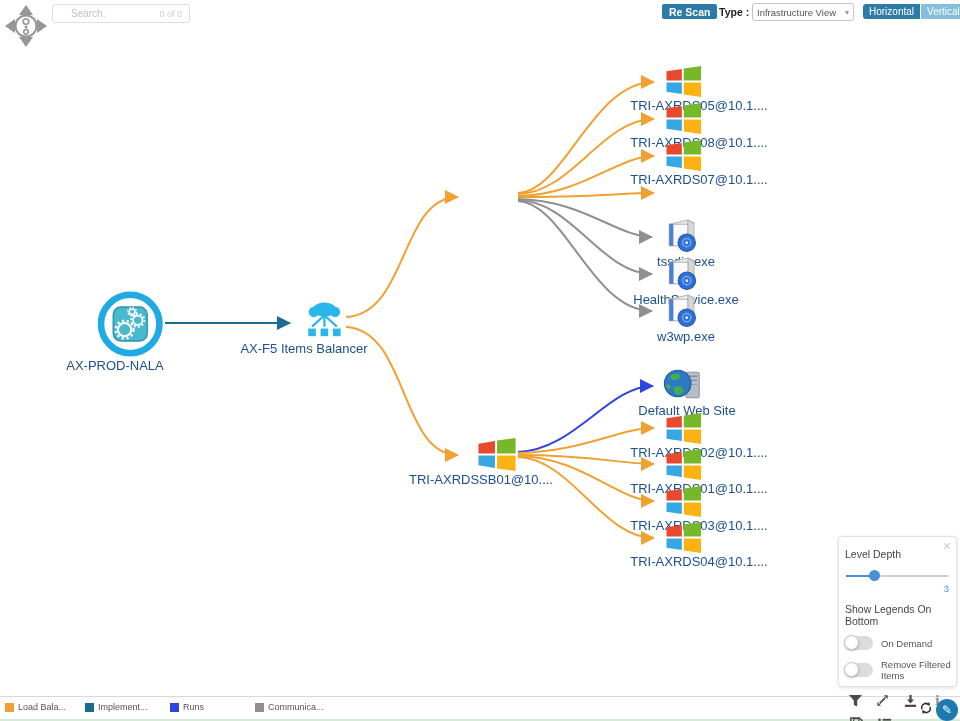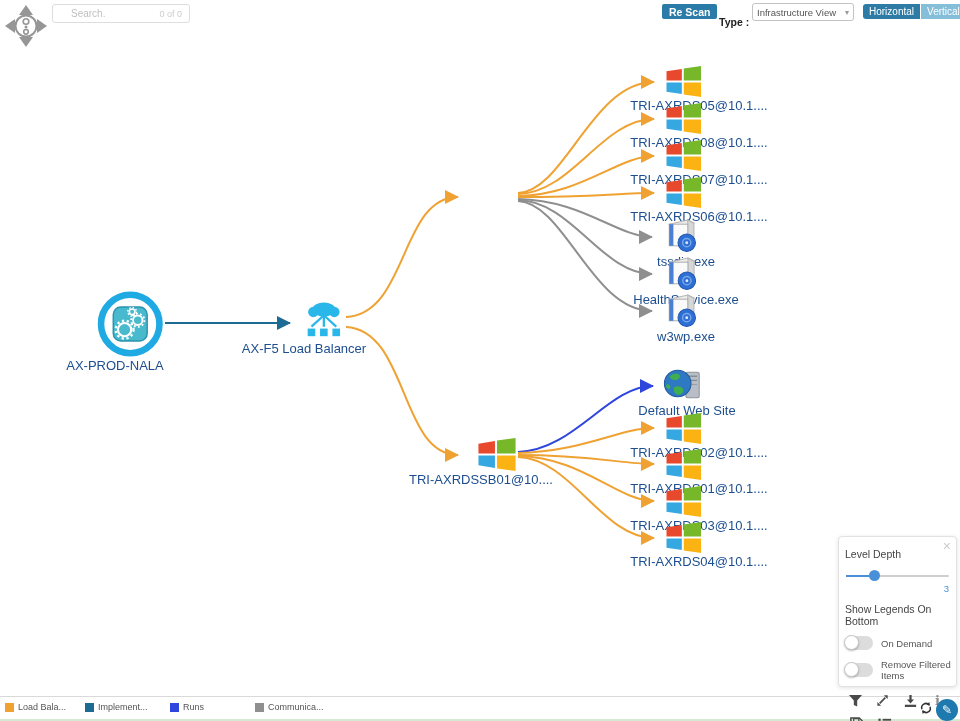--- a/index.html
+++ b/index.html
@@ -20,21 +20,21 @@
   #compass{position:absolute;left:3px;top:3px;}
   .searchwrap{position:absolute;left:52px;top:4px;width:136px;height:17px;border:1px solid #ddd;
       border-radius:3px;background:#fff;display:flex;align-items:center;}
   .searchwrap input{border:0;outline:0;flex:1;min-width:0;font-size:10px;padding:0 6px;color:#666;
       font-family:"Liberation Sans",sans-serif;background:transparent;margin-left:12px;}
   .searchwrap input::placeholder{color:#bfbfbf;}
   .searchcount{font-size:9px;color:#ccc;padding-right:7px;margin-left:48px;}
 
   .rescan{position:absolute;left:662px;top:4px;height:15px;padding:0 7px;background:#2a7ba7;color:#fff;
       font-size:10.5px;font-weight:bold;border-radius:2px;display:flex;align-items:center;cursor:pointer;}
-  .typelabel{position:absolute;left:719px;top:16px;font-size:10.5px;font-weight:bold;color:#222;}
+  .typelabel{position:absolute;left:719px;top:6px;font-size:10.5px;font-weight:bold;color:#222;}
   .typeselect{position:absolute;left:752px;top:3px;width:92px;height:16px;border:1px solid #c3c3c3;
       border-radius:3px;background:#fff;display:flex;align-items:center;font-size:9.5px;color:#555;
       padding:0 4px;cursor:pointer;}
   .typeselect .caret{margin-left:auto;color:#999;font-size:8px;}
   .layoutgroup{position:absolute;left:847px;top:4px;display:flex;}
   .layoutbtn{height:15px;display:flex;align-items:center;padding:0 6px;font-size:10px;color:#fff;
       margin-left:1px;cursor:pointer;}
   .layoutbtn.first{border-radius:3px 0 0 3px;margin-left:16px;}
   .layoutbtn.last{border-radius:0 3px 3px 0;}
   .layoutbtn.active{background:#2e7ca6;}
@@ -141,21 +141,21 @@
         <line x1="23" y1="16" x2="10" y2="28"></line>
         <line x1="23" y1="16" x2="23" y2="28"></line>
         <line x1="23" y1="16" x2="36" y2="28"></line>
       </g>
       <g fill="#29B7EA">
         <rect x="6" y="30" width="8" height="8"></rect>
         <rect x="19" y="30" width="8" height="8"></rect>
         <rect x="32" y="30" width="8" height="8"></rect>
       </g>
     </svg>
-    <div class="nlabel" style="margin-left:-40px">AX-F5 Load Balancer</div>
+    <div class="nlabel" style="margin-left:-40px">AX-F5 Items Balancer</div>
   </div>
 
 
   <div class="node" style="left:684px;top:66px">
     <svg width="35" height="31" viewBox="0 0 36 32">
       <polygon points="0,5.5 16,3 16,15 0,15" fill="#E8482C"></polygon>
         <polygon points="18,2.5 36,0 36,15 18,15" fill="#76B82A"></polygon>
       <polygon points="0,17 16,17 16,29 0,26.5" fill="#35A7E1"></polygon>
         <polygon points="18,17 36,17 36,32 18,29.5" fill="#FBB314"></polygon>
     </svg>
@@ -175,29 +175,20 @@
   <div class="node" style="left:684px;top:140px">
     <svg width="35" height="31" viewBox="0 0 36 32">
       <polygon points="0,5.5 16,3 16,15 0,15" fill="#E8482C"></polygon>
         <polygon points="18,2.5 36,0 36,15 18,15" fill="#76B82A"></polygon>
       <polygon points="0,17 16,17 16,29 0,26.5" fill="#35A7E1"></polygon>
         <polygon points="18,17 36,17 36,32 18,29.5" fill="#FBB314"></polygon>
     </svg>
     <div class="nlabel" style="margin-left:30px">TRI-AXRDS07@10.1....</div>
   </div>
 
-  <div class="node" style="left:684px;top:177px">
-    <svg width="35" height="31" viewBox="0 0 36 32">
-      <polygon points="0,5.5 16,3 16,15 0,15" fill="#E8482C"></polygon>
-        <polygon points="18,2.5 36,0 36,15 18,15" fill="#76B82A"></polygon>
-      <polygon points="0,17 16,17 16,29 0,26.5" fill="#35A7E1"></polygon>
-        <polygon points="18,17 36,17 36,32 18,29.5" fill="#FBB314"></polygon>
-    </svg>
-    <div class="nlabel" style="margin-left:30px">TRI-AXRDS06@10.1....</div>
-  </div>
 
   <div class="node" style="left:682px;top:218px">
     <svg width="37" height="35" viewBox="0 0 36 34">
       <polygon points="6,6 24,2 30,5 12,9" fill="#ececec" stroke="#b5b5b5"></polygon>
       <polygon points="24,2 30,5 30,24 24,21" fill="#d7d7d7" stroke="#b5b5b5"></polygon>
       <rect x="6" y="6" width="18" height="21" fill="#fafafa" stroke="#b0b0b0"></rect>
       <rect x="6" y="6" width="4" height="21" fill="#4a7fd4"></rect>
       <circle cx="23" cy="24" r="8.5" fill="#2e6fd6" stroke="#1f55ad"></circle>
       <circle cx="23" cy="24" r="4" fill="none" stroke="#7aa7e8" stroke-width="1.4"></circle>
       <circle cx="23" cy="24" r="1.4" fill="#dce7f8"></circle>

